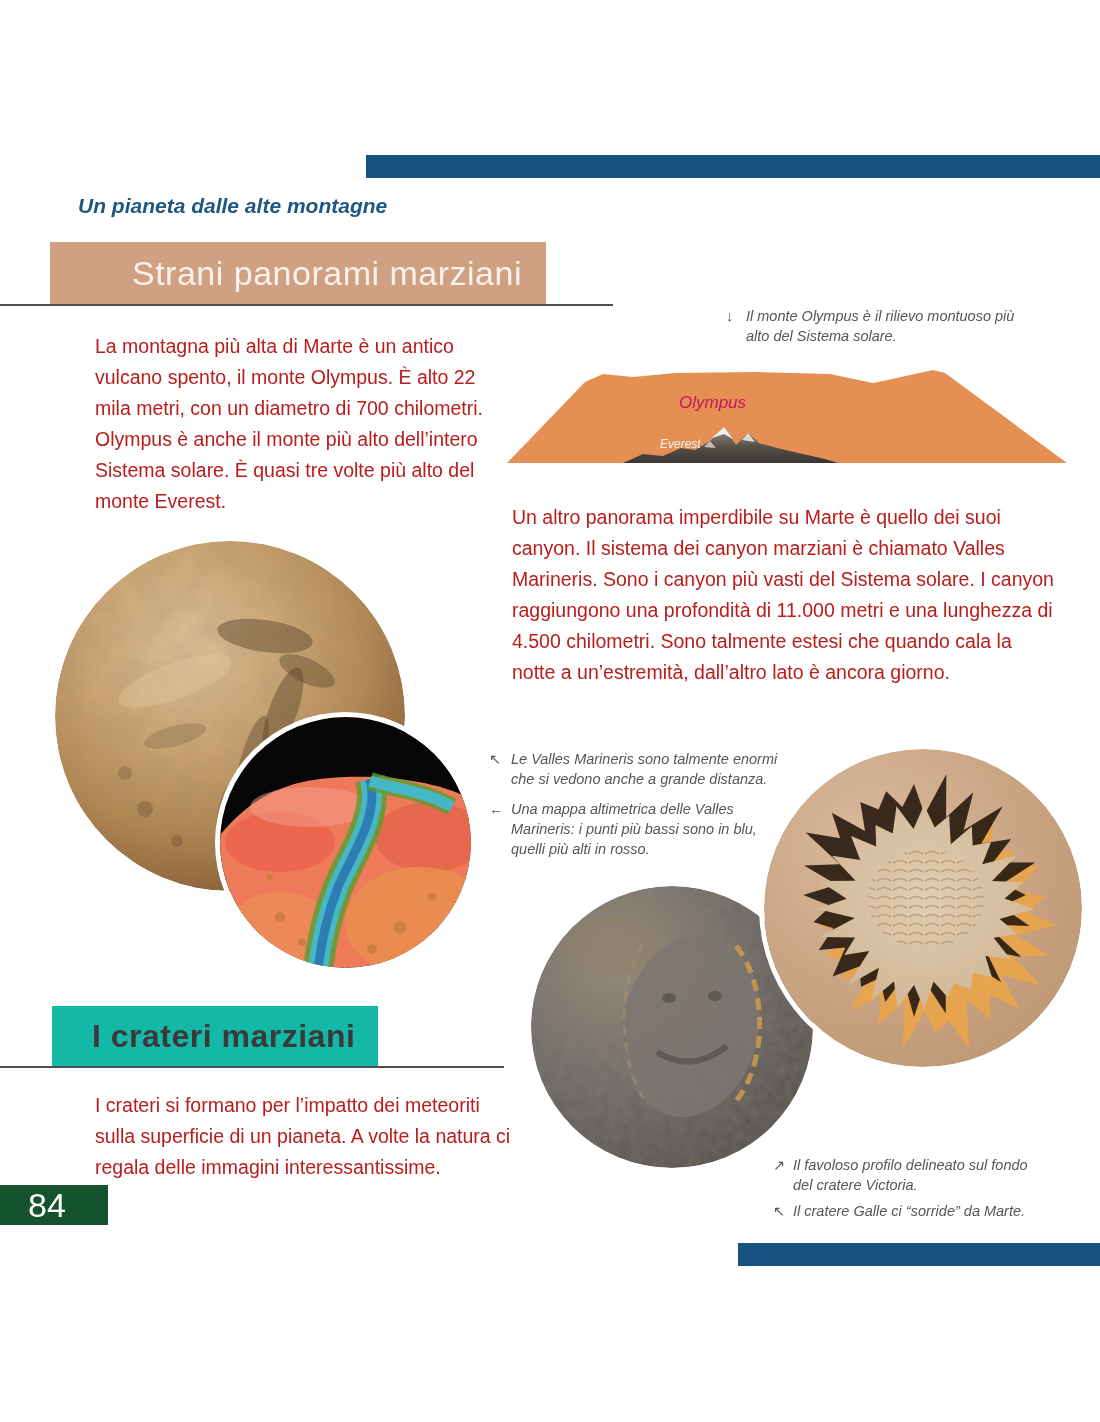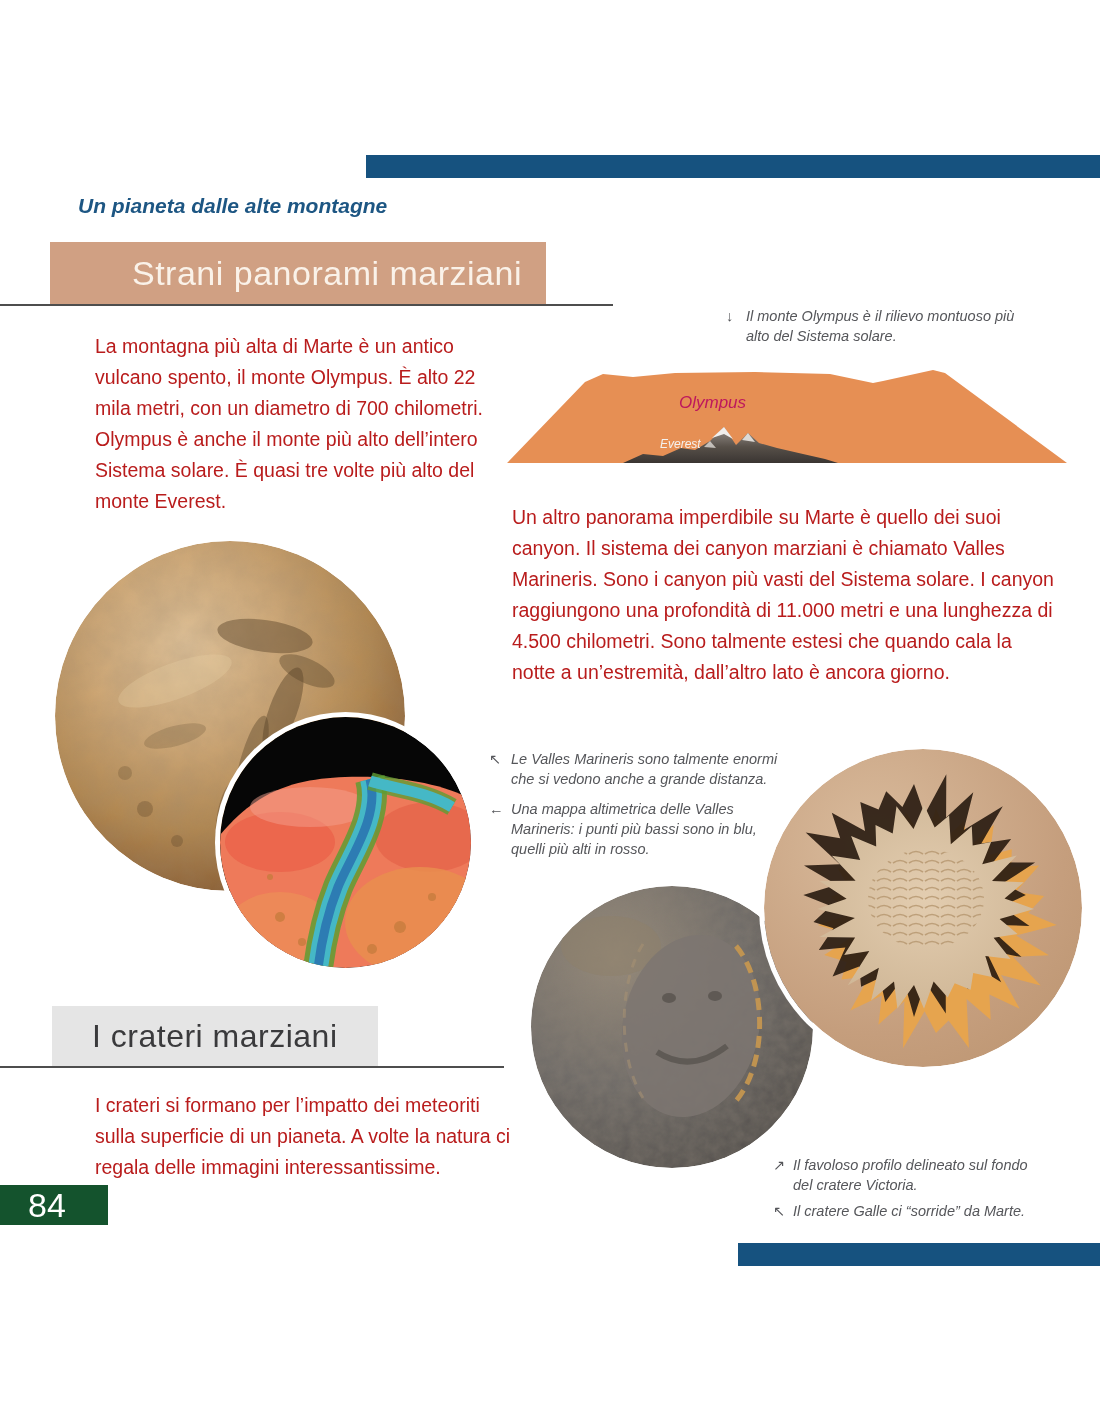--- a/index.html
+++ b/index.html
@@ -11,21 +11,21 @@
   
   .bar{background:#16527f;}
   .top-bar{left:366px;top:155px;width:734px;height:23px;}
   .bottom-bar{left:738px;top:1243px;width:362px;height:23px;}
   
   .kicker{left:78px;top:194px;font-size:21px;font-style:italic;font-weight:700;color:#1d5683;}
   
   .title-box{display:flex;align-items:center;}
   .title1{left:50px;top:242px;width:496px;height:63px;background:#d0a083;}
   .title1 .t{color:#faf2e9;font-size:34px;padding-left:42px;letter-spacing:.5px;margin-left:40px;}
-  .title2{left:52px;top:1006px;width:326px;height:60px;background:#e5e5e5;}
+  .title2{left:52px;top:1006px;width:326px;height:60px;background:#14b8a6;font-weight:bold;}
   .title2 .t{color:#3a3a3c;font-size:32px;padding-left:40px;letter-spacing:.5px;}
   .rule{background:#4e4e4e;height:2px;}
   .rule1{left:0;top:304px;width:613px;}
   .rule2{left:0;top:1066px;width:504px;}
   
   .body-text{font-size:19.5px;line-height:31px;color:#b91c1c;}
   .para1{left:95px;top:331px;width:415px;}
   .para2{left:512px;top:502px;width:548px;}
   .para3{left:95px;top:1090px;width:430px;}
   

